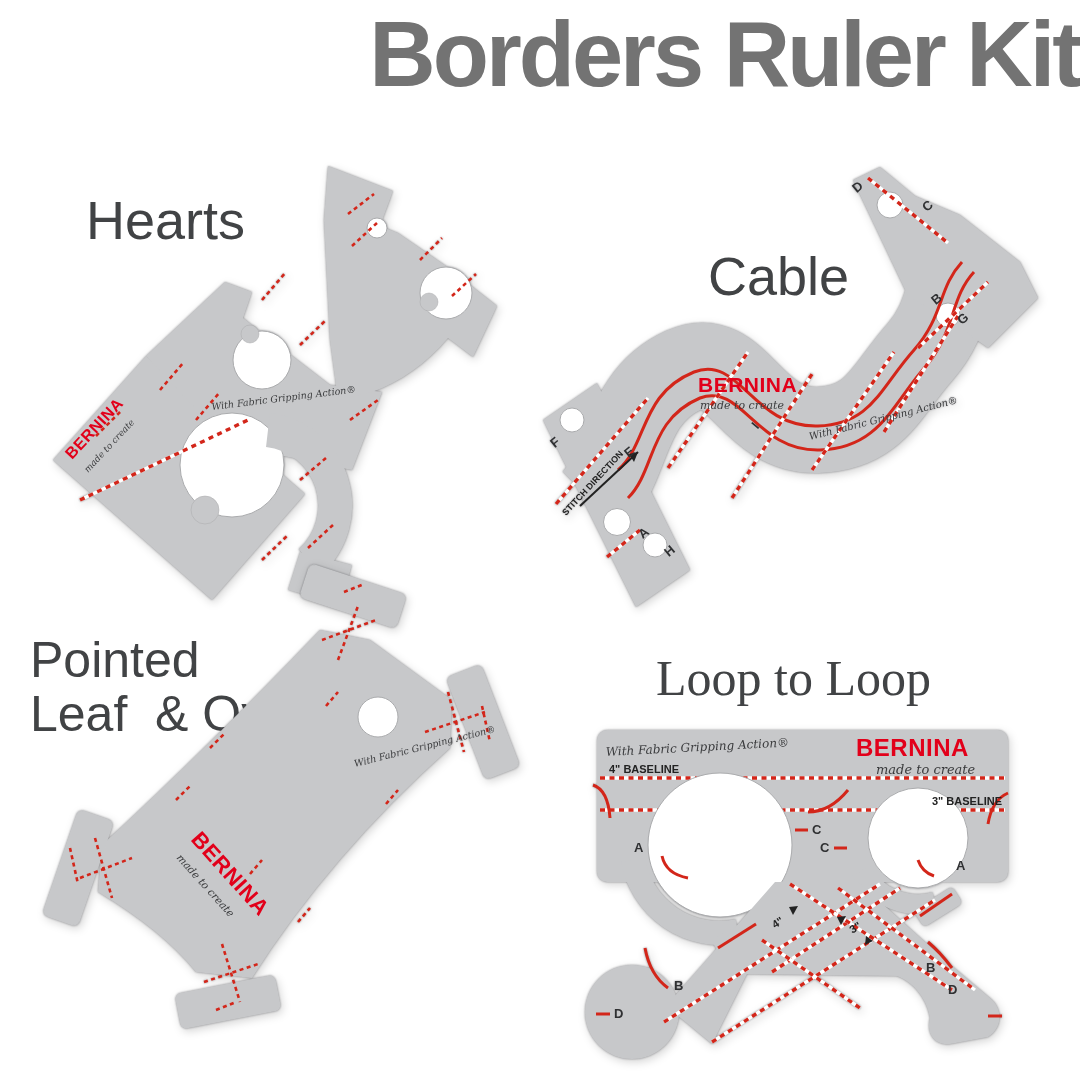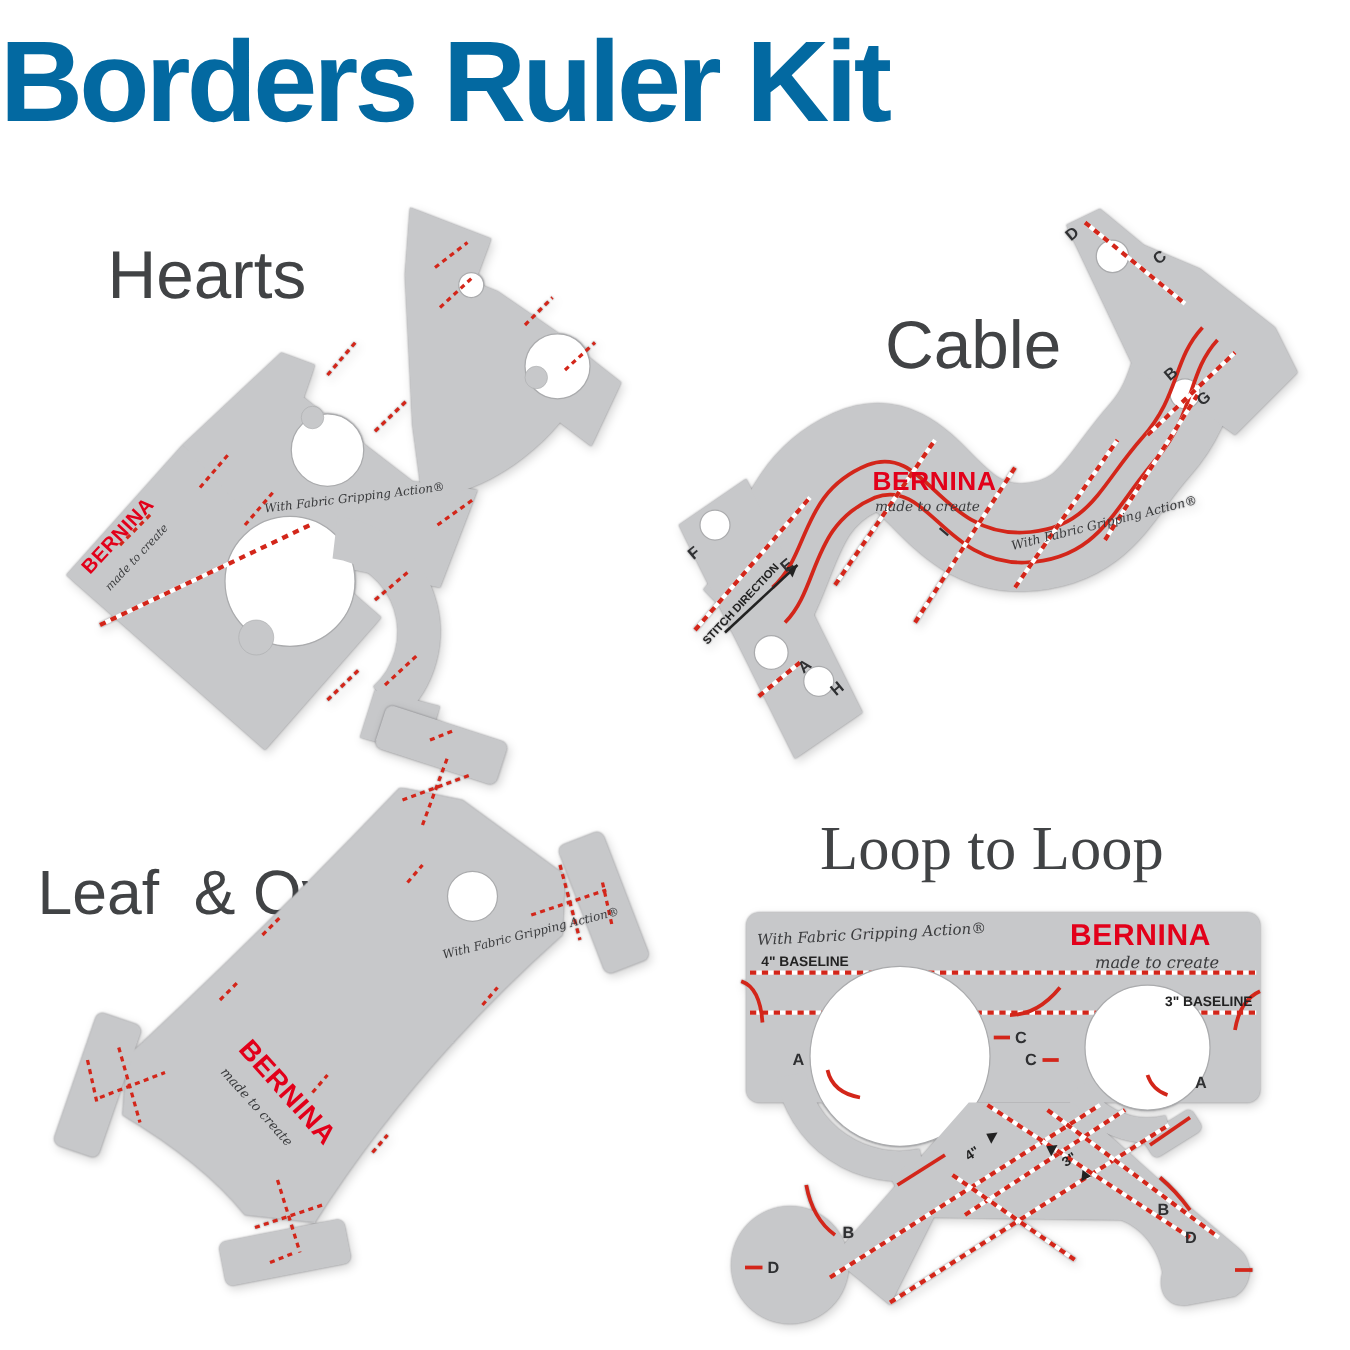--- a/index.html
+++ b/index.html
@@ -1,19 +1,19 @@
 <!DOCTYPE html>
 <html><head>
 <meta charset="utf-8">
 <style>
   html,body{margin:0;padding:0;}
   body{width:1080px;height:1080px;background:#ffffff;position:relative;overflow:hidden;
        font-family:"Liberation Sans",sans-serif;}
-  .page-title{position:absolute;left:0;right:0;top:20px;text-align:left;
-      font-size:92px;font-weight:700;letter-spacing:-3px;color:#0369a1;line-height:1;}
+  .page-title{position:absolute;left:0;right:0;top:8px;text-align:right;
+      font-size:92px;font-weight:700;letter-spacing:-3px;color:#737373;line-height:1;}
   .ruler-label{position:absolute;color:#414345;font-weight:400;line-height:1.07;}
   #label-hearts{left:86px;top:192px;font-size:54px;}
   #label-cable{left:708px;top:248px;font-size:54px;}
   #label-pointed{left:30px;top:634px;font-size:50px;white-space:pre;}
   #label-loop{left:656px;top:652px;font-size:50px;font-family:Liberation Serif, serif;}
   svg{position:absolute;left:0;top:0;}
   .ruler{filter:drop-shadow(0 0 1px rgba(90,90,95,.65)) drop-shadow(2px 3px 4px rgba(0,0,0,.16));}
   .gray{fill:#c7c8ca;stroke:none;}
   .cut{fill:#ffffff;stroke:#aaabad;stroke-width:1;}
   .knob{fill:#c7c8ca;stroke:#aaabad;stroke-width:.5;}
@@ -28,21 +28,21 @@
   .small{fill:#222;font-weight:700;font-size:11px;}
   .blk{stroke:#222;stroke-width:2;fill:none;}
 </style>
 </head>
 <body>
 
 <div class="page-title">Borders Ruler Kit</div>
 
 <div class="ruler-label" id="label-hearts">Hearts</div>
 <div class="ruler-label" id="label-cable">Cable</div>
-<div class="ruler-label" id="label-pointed"><br><span>Leaf  &amp; Ovals</span></div>
+<div class="ruler-label" id="label-pointed"><span>Pointed</span><br><span>Leaf  &amp; Ovals</span></div>
 <div class="ruler-label" id="label-loop">Loop to Loop</div>
 
 <svg width="1080" height="1080" viewBox="0 0 1080 1080">
 
   <g class="ruler">
     <path class="gray" d="M53,460 L146,356 L305,494 L212,600 Z"></path>
     <path class="gray" d="M146,356 L225,282 L252,292 L243,318 L330,385 L382,392 L352,470 L230,445 Z"></path>
     <path class="gray" d="M328,166 L393,191 L380,226 L398,233 L446,266 L497,306 L473,357 L448,338 C426,364 400,382 372,392 L338,400 L330,340 L324,220 Z"></path>
     <circle class="cut" cx="232" cy="465" r="52"></circle>
     <circle class="cut" cx="262" cy="360" r="29"></circle>

